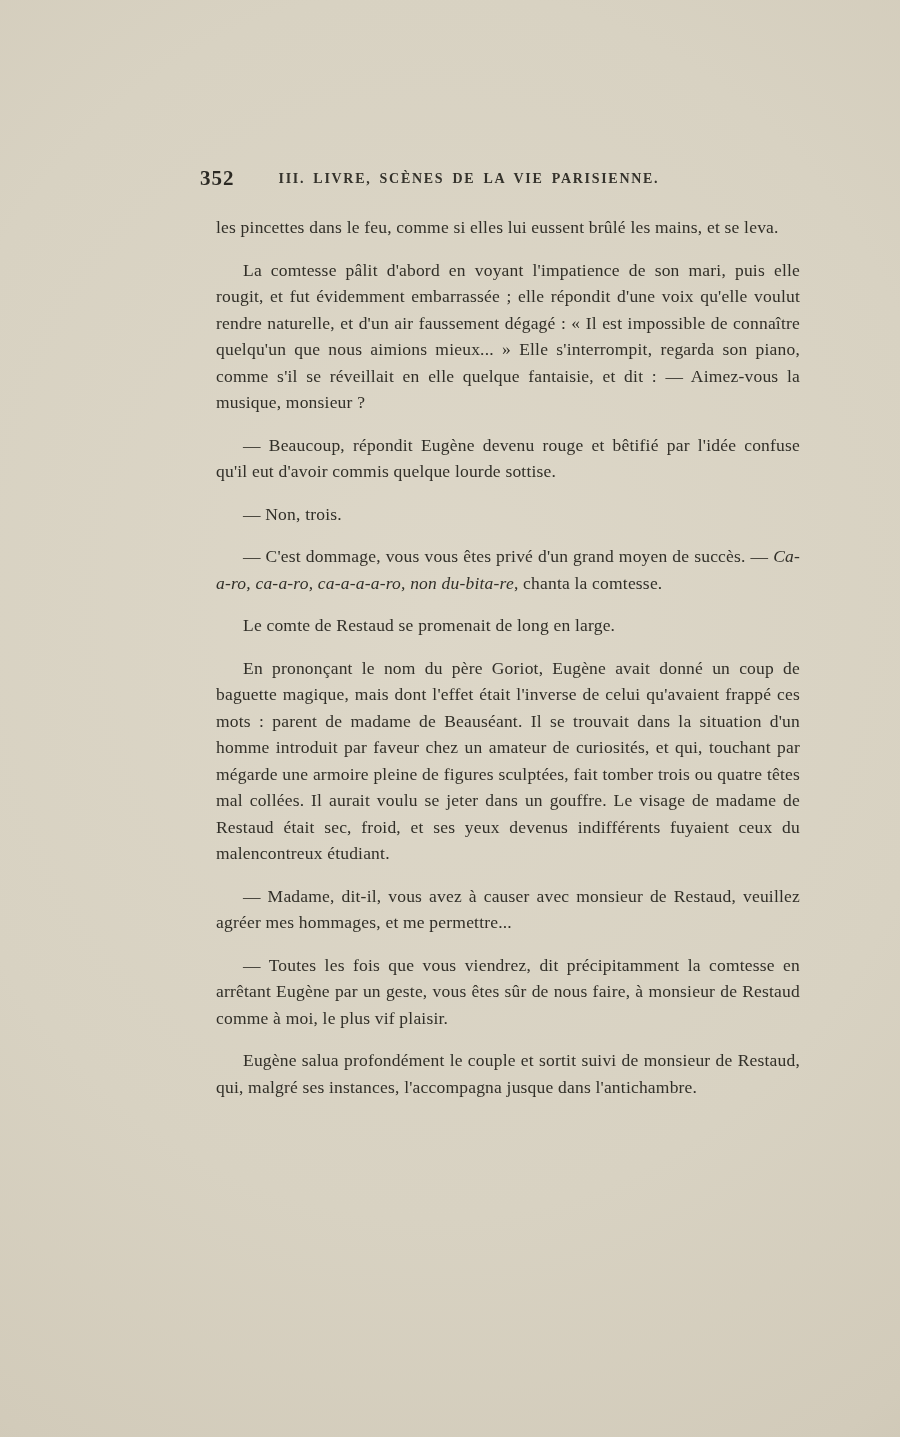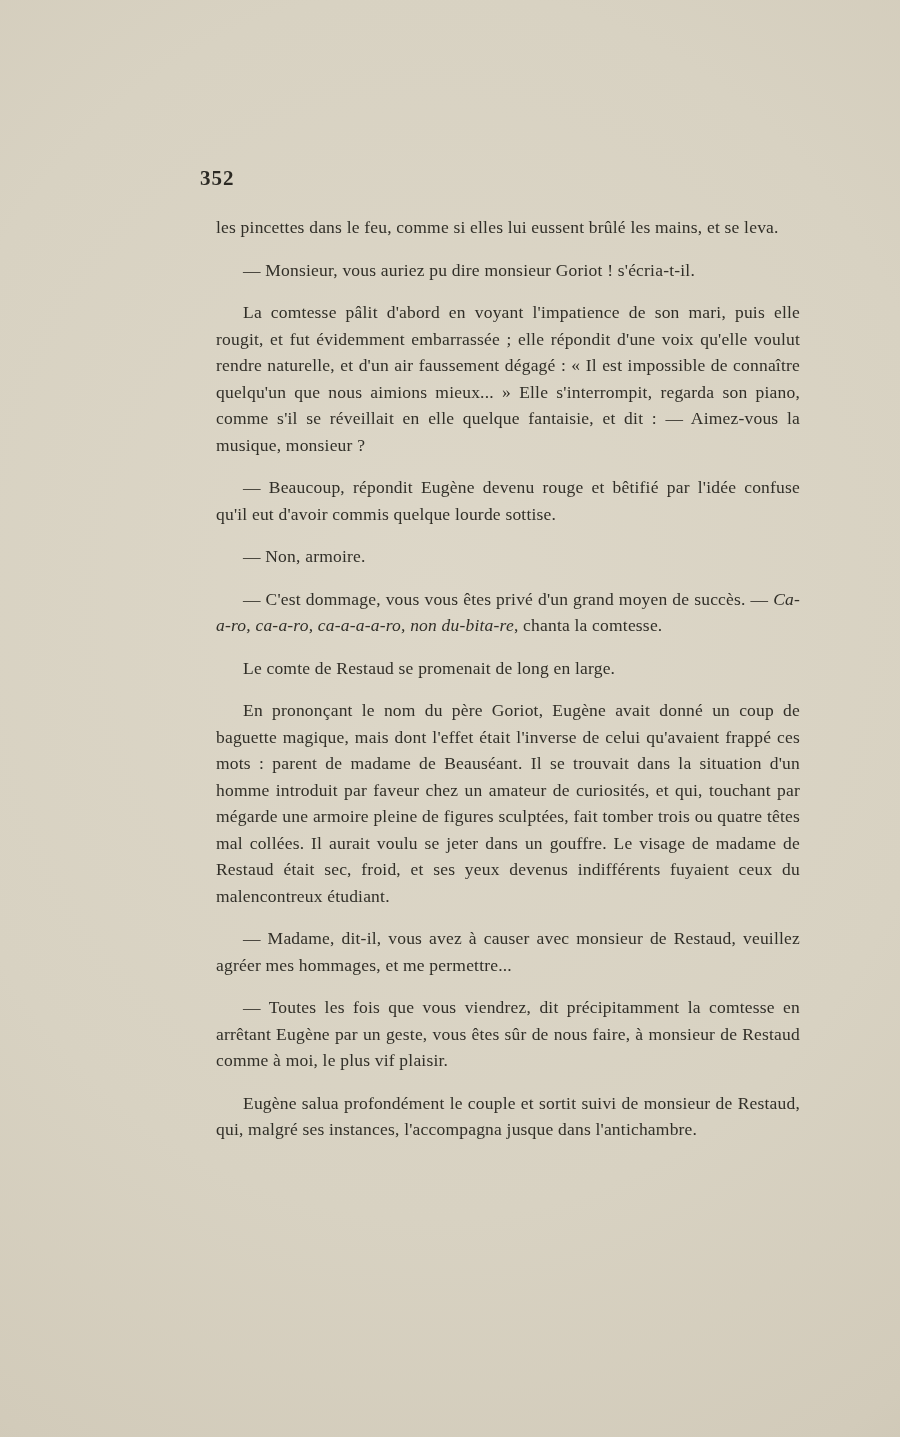--- a/index.html
+++ b/index.html
@@ -56,28 +56,28 @@
   p.para.indent { text-indent: 27px; }
   .it { font-style: italic; }
 </style>
 </head>
 <body>
 
 <div class="scan-page">
 
   <div class="page-header">
     <span class="page-number">352</span>
+    <span class="running-title">III. LIVRE, SCÈNES DE LA VIE PARISIENNE.</span>
   </div>
 
   <div class="text-block">
       <p class="para"><span>les pincettes dans le feu, comme si elles lui eussent brûlé les mains, et se leva.</span></p>
-      <p class="para indent"><span>— Monsieur, vous auriez pu dire monsieur Goriot ! s'écria-t-il.</span></p>
       <p class="para indent"><span>La comtesse pâlit d'abord en voyant l'impatience de son mari, puis elle rougit, et fut évidemment embarrassée ; elle répondit d'une voix qu'elle voulut rendre naturelle, et d'un air faussement dégagé : « Il est impossible de connaître quelqu'un que nous aimions mieux... » Elle s'interrompit, regarda son piano, comme s'il se réveillait en elle quelque fantaisie, et dit : — Aimez-vous la musique, monsieur ?</span></p>
       <p class="para indent"><span>— Beaucoup, répondit Eugène devenu rouge et bêtifié par l'idée confuse qu'il eut d'avoir commis quelque lourde sottise.</span></p>
-      <p class="para indent"><span>— Non, armoire.</span></p>
+      <p class="para indent"><span>— Non, trois.</span></p>
       <p class="para indent"><span>— C'est dommage, vous vous êtes privé d'un grand moyen de succès. — </span><span class="it">Ca-a-ro, ca-a-ro, ca-a-a-a-ro, non du-bita-re</span><span>, chanta la comtesse.</span></p>
       <p class="para indent"><span>Le comte de Restaud se promenait de long en large.</span></p>
       <p class="para indent"><span>En prononçant le nom du père Goriot, Eugène avait donné un coup de baguette magique, mais dont l'effet était l'inverse de celui qu'avaient frappé ces mots : parent de madame de Beauséant. Il se trouvait dans la situation d'un homme introduit par faveur chez un amateur de curiosités, et qui, touchant par mégarde une armoire pleine de figures sculptées, fait tomber trois ou quatre têtes mal collées. Il aurait voulu se jeter dans un gouffre. Le visage de madame de Restaud était sec, froid, et ses yeux devenus indifférents fuyaient ceux du malencontreux étudiant.</span></p>
       <p class="para indent"><span>— Madame, dit-il, vous avez à causer avec monsieur de Restaud, veuillez agréer mes hommages, et me permettre...</span></p>
       <p class="para indent"><span>— Toutes les fois que vous viendrez, dit précipitamment la comtesse en arrêtant Eugène par un geste, vous êtes sûr de nous faire, à monsieur de Restaud comme à moi, le plus vif plaisir.</span></p>
       <p class="para indent"><span>Eugène salua profondément le couple et sortit suivi de monsieur de Restaud, qui, malgré ses instances, l'accompagna jusque dans l'antichambre.</span></p>
     </div>
 
 </div>
 

